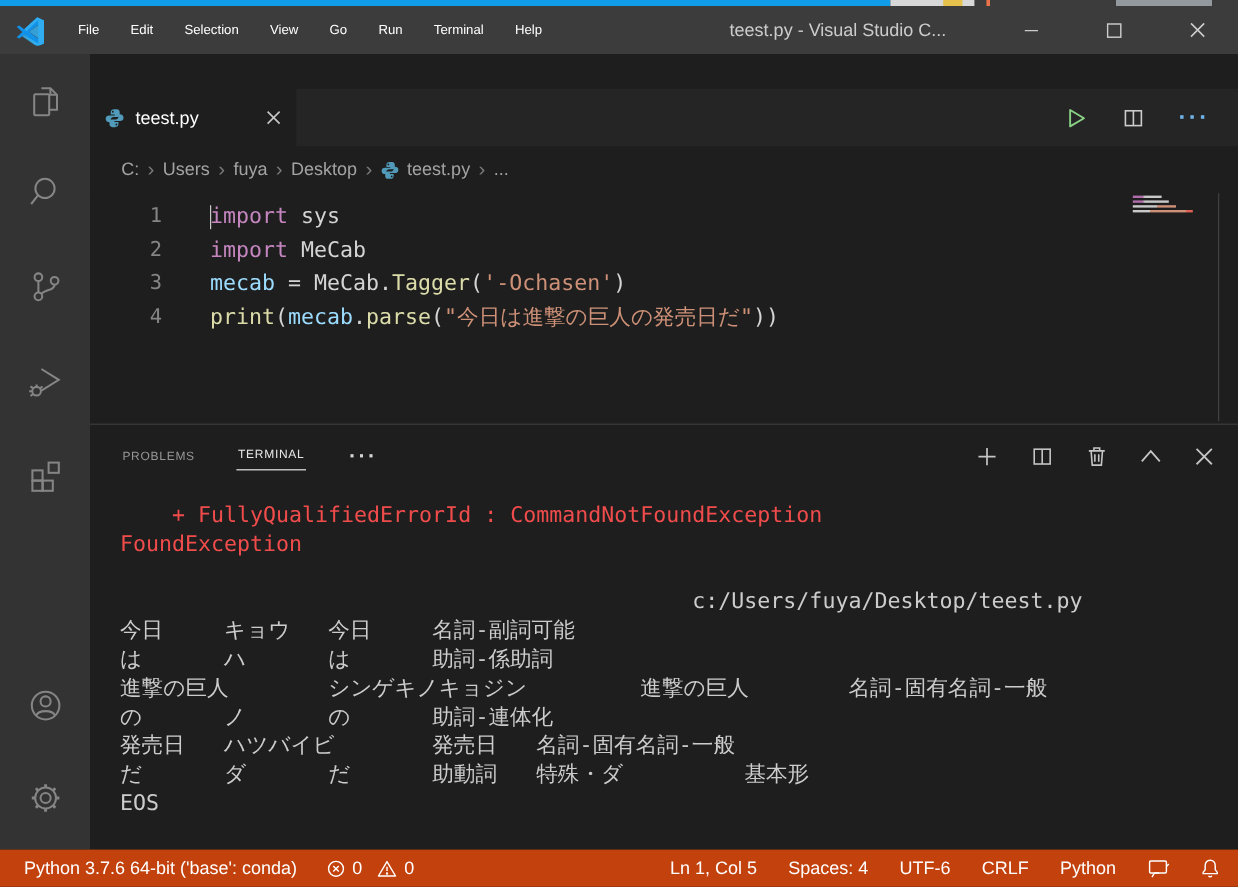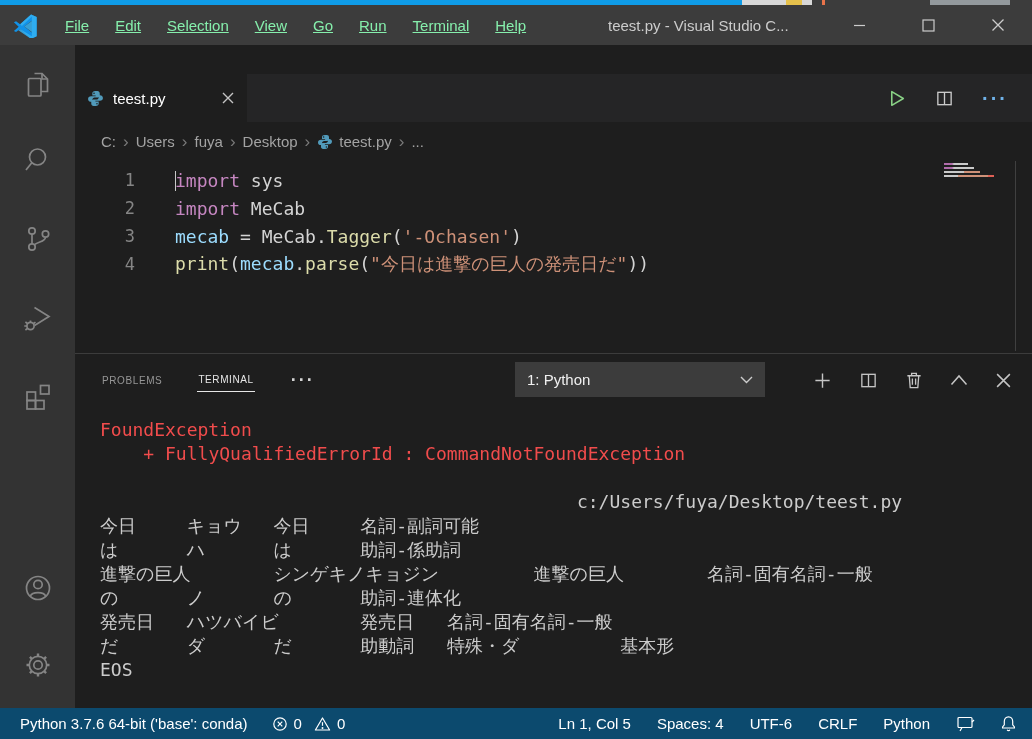--- a/index.html
+++ b/index.html
@@ -12,21 +12,21 @@
   .strip-blue{left:0;width:742px;background:#0f9ce8;}
   .strip-light{left:742px;width:70px;background:#d8d8d8;}
   .frag-yellow{left:786px;width:16px;background:#e6c14c;}
   .frag-orange{left:822px;width:3px;background:#e8734a;}
   .frag-gray{left:930px;width:80px;background:#93999d;}
 
   
   .titlebar{position:absolute;top:5px;left:0;width:1032px;height:40px;background:#3c3c3c;display:flex;align-items:center;color:#cccccc;}
   .vscode-logo{margin-left:13px;display:flex;align-items:center;}
   .menu-bar{display:flex;margin-left:14px;height:40px;align-items:center;}
-  .menu-item{padding:0 13px;font-size:15px;color:#86efac;cursor:default;text-decoration:underline;}
+  .menu-item{padding:0 13px;font-size:11px;color:#ffffff;cursor:default;}
   .window-title{position:absolute;left:608px;top:0;height:40px;display:flex;align-items:center;font-size:15px;color:#cccccc;}
   .window-controls{position:absolute;right:0;top:0;height:40px;display:flex;}
   .win-btn{width:69px;height:40px;display:flex;align-items:center;justify-content:center;}
 
   
   .body-row{position:absolute;top:45px;left:0;width:1032px;height:663px;display:flex;}
   .activitybar{width:75px;background:#333333;position:relative;flex:none;}
   .ab-icon{position:absolute;left:50%;transform:translateX(-50%);width:32px;height:32px;}
   .content-col{flex:1;display:flex;flex-direction:column;position:relative;min-width:0;margin-top:29px;}
 
@@ -64,21 +64,21 @@
   .panel-tab.active{color:#e7e7e7;border-bottom:1px solid #e7e7e7;}
   .panel-ellipsis{color:#d4d4d4;font-size:18px;font-weight:bold;letter-spacing:2px;margin-left:2px;line-height:8px;}
   .terminal-picker{position:absolute;left:440px;top:8px;width:250px;height:35px;background:#3c3c3c;color:#f0f0f0;font-size:15px;display:flex;align-items:center;padding:0 12px;box-sizing:border-box;}
   .picker-chevron{margin-left:auto;display:flex;}
   .panel-actions{position:absolute;right:20px;top:0;height:52px;display:flex;align-items:center;gap:27px;}
   .terminal{padding:12px 0 0 25px;font-family:"DejaVu Sans Mono","Liberation Mono",monospace;font-size:18px;color:#cccccc;}
   .term-line{position:relative;height:24px;}
   .term-seg{position:absolute;top:0;white-space:pre;line-height:24px;color:#cccccc;}
 
   
-  .statusbar{position:absolute;bottom:0;left:0;width:1032px;height:31px;background:#0c4a6e;color:#ffffff;display:flex;align-items:center;justify-content:space-between;font-size:15px;padding:0 16px 0 20px;box-sizing:border-box;}
+  .statusbar{position:absolute;bottom:0;left:0;width:1032px;height:31px;background:#c2410c;color:#ffffff;display:flex;align-items:center;justify-content:space-between;font-size:15px;padding:0 16px 0 20px;box-sizing:border-box;}
   .sb-group{display:flex;align-items:center;}
   .sb-left{gap:24px;}
   .sb-right{gap:26px;}
   .sb-item{display:flex;align-items:center;gap:6px;white-space:nowrap;}
   svg{display:block;}
 </style>
 </head>
 <body>
 
 <div class="screen">
@@ -265,28 +265,20 @@
             <div class="mm-row mm-row4"></div>
         </div>
         <div class="overview-ruler"></div>
       </div>
 
       <div class="panel">
         <div class="panel-header">
           <span class="panel-tab">PROBLEMS</span>
           <span class="panel-tab active">TERMINAL</span>
           <span class="panel-ellipsis">···</span>
-          <div class="terminal-picker">
-            <span>1: Python</span>
-            <span class="picker-chevron">
-              <svg width="13" height="8" viewBox="0 0 13 8">
-                  <path d="M1 1l5.5 5.5L12 1" fill="none" stroke="#cccccc" stroke-width="1.4"></path>
-                </svg>
-            </span>
-          </div>
           <div class="panel-actions">
             <span>
               <svg width="19" height="19" viewBox="0 0 20 20" fill="none" stroke="#c5c5c5" stroke-width="1.5">
                   <path d="M10 2.5v15M2.5 10h15"></path>
                 </svg>
             </span>
             <span>
               <svg width="19" height="19" viewBox="0 0 20 20" fill="none" stroke="#c5c5c5" stroke-width="1.4">
                   <rect x="3" y="3.5" width="14" height="13"></rect>
                   <path d="M10 3.5v13"></path>
@@ -304,24 +296,24 @@
             </span>
             <span>
               <svg width="17" height="17" viewBox="0 0 16 16">
                   <path d="M2 2l12 12M14 2 2 14" stroke="#c5c5c5" stroke-width="1.4"></path>
                 </svg>
             </span>
           </div>
         </div>
         <div class="terminal">
             <div class="term-line">
+              <span class="term-seg" style="left: 43.36px; color: rgb(241, 76, 76);">+ FullyQualifiedErrorId : CommandNotFoundException</span>
+            </div>
+            <div class="term-line">
               <span class="term-seg" style="left: 0px; color: rgb(241, 76, 76);">FoundException</span>
-            </div>
-            <div class="term-line">
-              <span class="term-seg" style="left: 43.36px; color: rgb(241, 76, 76);">+ FullyQualifiedErrorId : CommandNotFoundException</span>
             </div>
             <div class="term-line"></div>
             <div class="term-line">
               <span class="term-seg" style="left: 466.12px;"> c:/Users/fuya/Desktop/teest.py</span>
             </div>
             <div class="term-line">
               <span class="term-seg" style="left: 0px;">今日</span>
               <span class="term-seg" style="left: 86.72px;">キョウ</span>
               <span class="term-seg" style="left: 173.44px;">今日</span>
               <span class="term-seg" style="left: 260.16px;">名詞-副詞可能</span>

